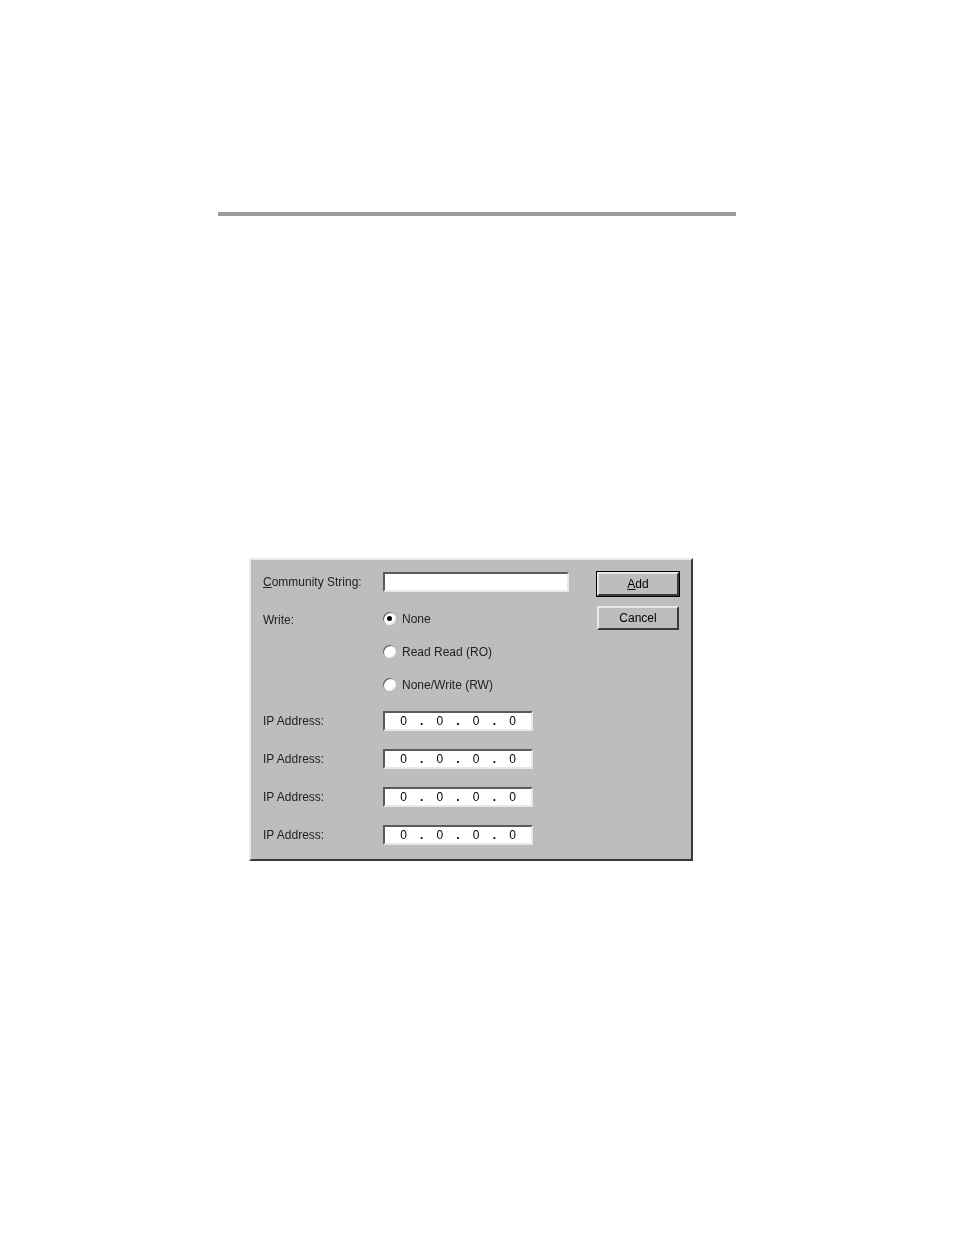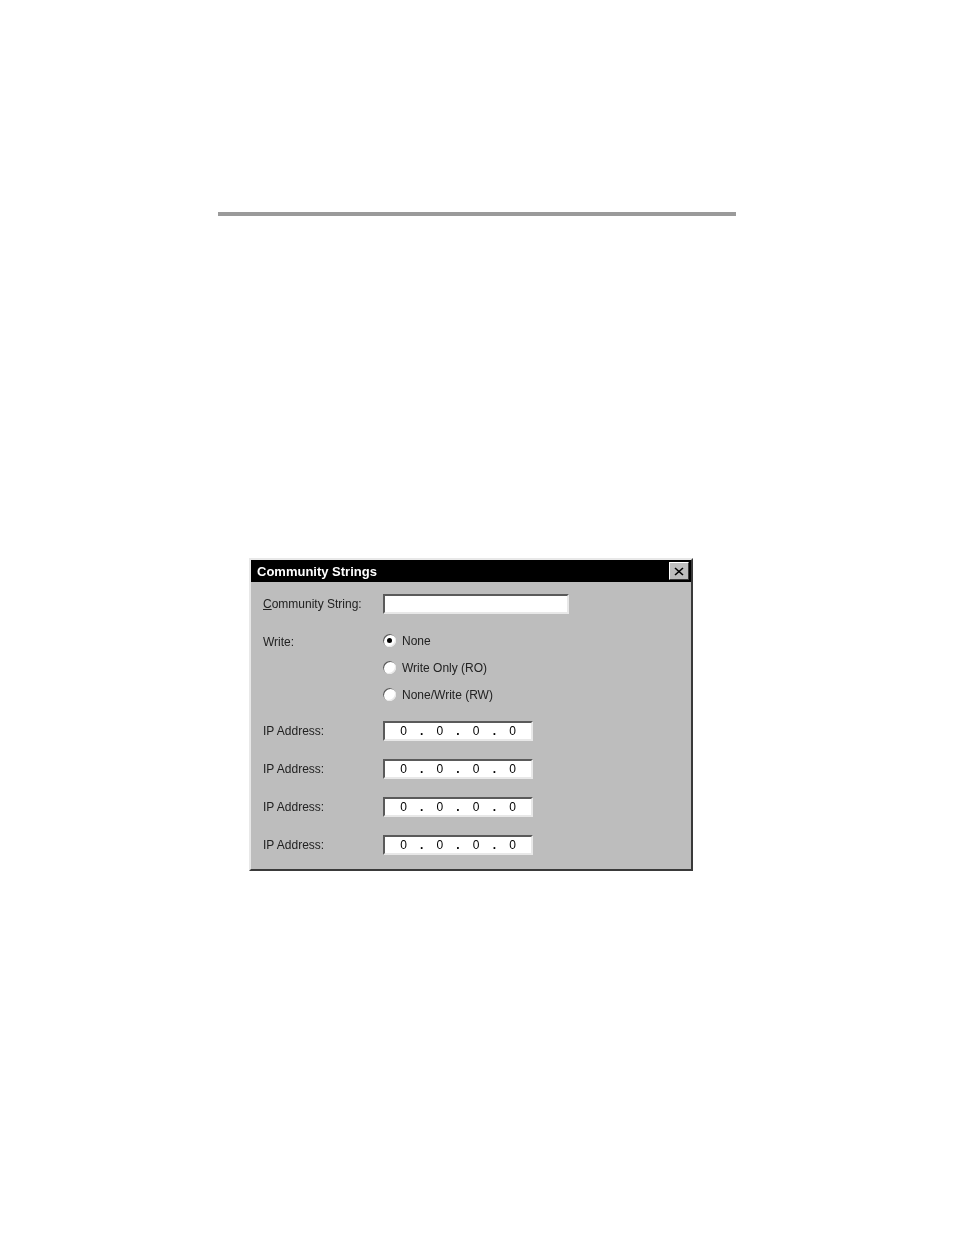--- a/index.html
+++ b/index.html
@@ -100,21 +100,21 @@
     border-bottom: 2px solid #e8e8e8;
     padding: 1px 4px;
     font-family: inherit;
     font-size: 12px;
     outline: none;
   }
 
   .radios {
     display: flex;
     flex-direction: column;
-    gap: 10px;
+    gap: 16px;
   }
   .radio-line {
     display: flex;
     align-items: center;
     gap: 6px;
     height: 17px;
   }
   .radio-outer {
     width: 13px;
     height: 13px;
@@ -198,31 +198,20 @@
     outline-offset: 0;
   }
 </style>
 </head>
 <body>
 
 <div class="hr-bar"></div>
 
 <div class="dialog">
 
-  <div class="titlebar">
-    <span>Community Strings</span>
-    <div class="close-btn">
-      <span>
-        <svg width="10" height="9" viewBox="0 0 10 9">
-          <line x1="1" y1="1" x2="9" y2="8" stroke="#000" stroke-width="1.6"></line>
-          <line x1="9" y1="1" x2="1" y2="8" stroke="#000" stroke-width="1.6"></line>
-        </svg>
-      </span>
-    </div>
-  </div>
 
   <div class="body">
 
     <div class="row">
       <div class="label">
         <span class="mnemonic">C</span><span>ommunity String:</span>
       </div>
       <input class="text-input" type="text" value="" style="">
     </div>
 
@@ -230,21 +219,21 @@
       <div class="label">Write:</div>
       <div class="radios">
         <div class="radio-line">
           <span class="radio-outer">
             <span class="radio-dot"></span>
           </span>
           <span class="radio-label">None</span>
         </div>
         <div class="radio-line">
           <span class="radio-outer"></span>
-          <span class="radio-label">Write Only (RO)</span>
+          <span class="radio-label">Read Read (RO)</span>
         </div>
         <div class="radio-line">
           <span class="radio-outer"></span>
           <span class="radio-label">None/Write (RW)</span>
         </div>
       </div>
     </div>
 
     <div class="row">
       <div class="label">IP Address:</div>
@@ -291,15 +280,23 @@
         <input class="ip-octet" value="0" style="">
         <span class="ip-dot">.</span>
         <input class="ip-octet" value="0" style="">
         <span class="ip-dot">.</span>
         <input class="ip-octet" value="0" style="">
         <span class="ip-dot">.</span>
         <input class="ip-octet" value="0" style="">
       </div>
     </div>
 
+    <div class="btn-col">
+      <div class="win-button default">
+        <span><span class="mnemonic">A</span><span>dd</span></span>
+      </div>
+      <div class="win-button">
+        <span>Cancel</span>
+      </div>
+    </div>
 
   </div>
 </div>
 
 </body></html>

